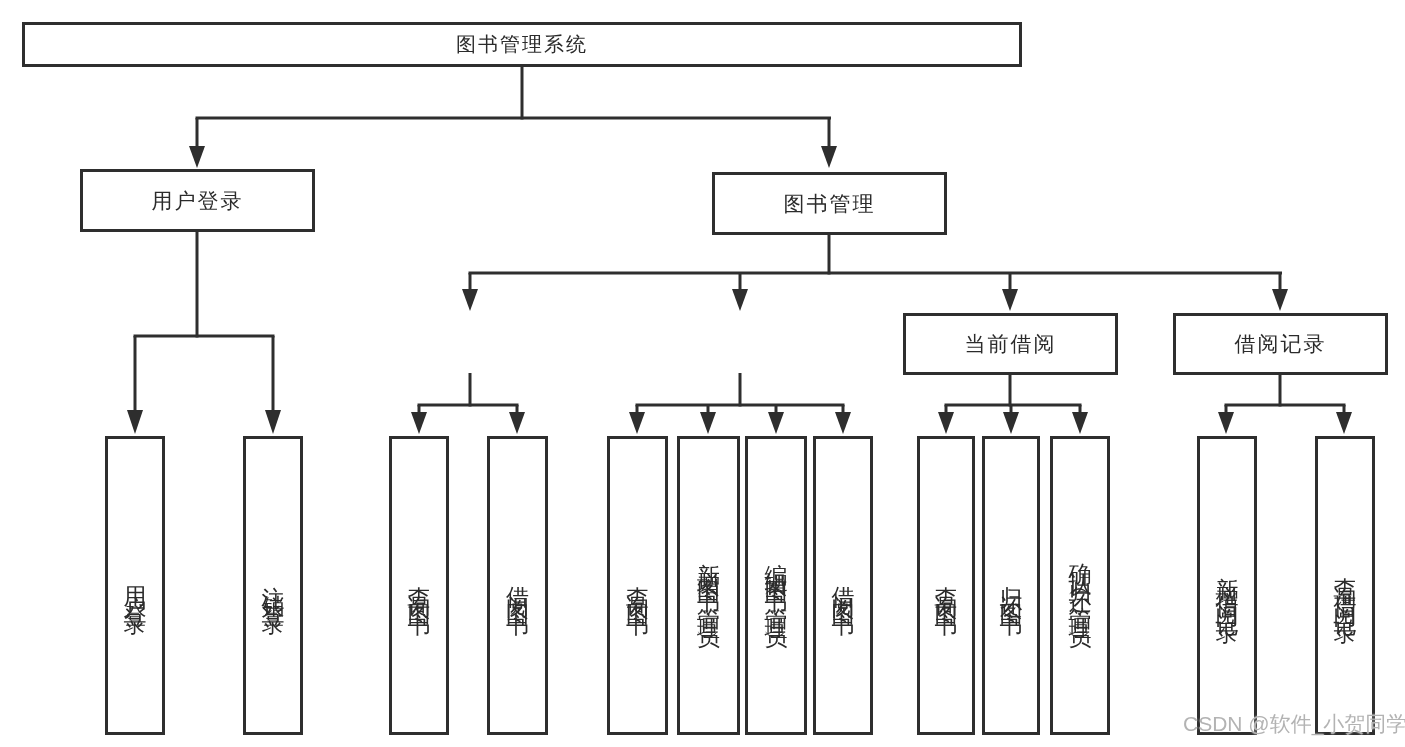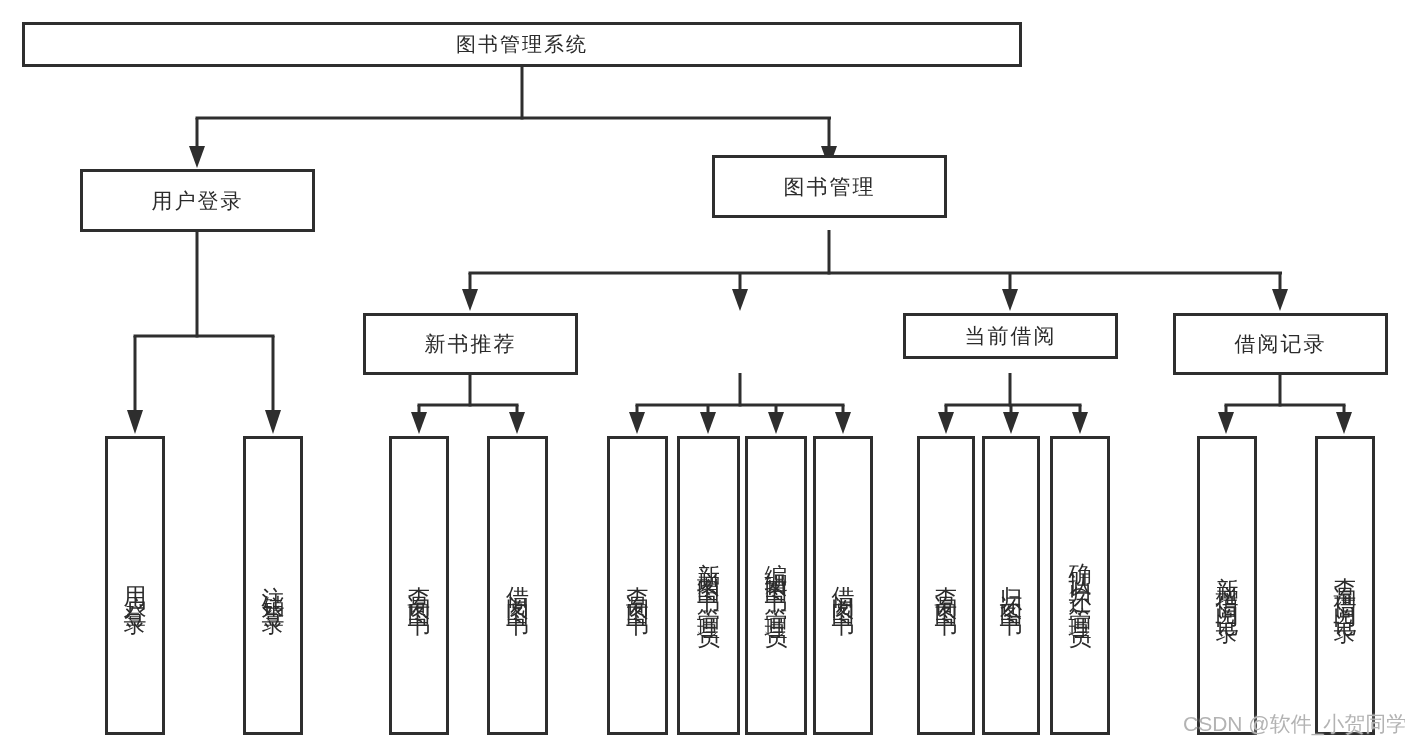--- a/index.html
+++ b/index.html
@@ -100,28 +100,25 @@
     </g>
   </svg>
 
   <div class="box hbox root" style="left:22px;top:22px;width:1000px;height:45px;">
     <span>图书管理系统</span>
   </div>
 
   <div class="box hbox" style="left:80px;top:169px;width:235px;height:63px;">
     <span>用户登录</span>
   </div>
-  <div class="box hbox" style="left:712px;top:155px;width:235px;height:63px;">
+  <div class="box hbox" style="left:712px;top:172px;width:235px;height:63px;">
     <span>图书管理</span>
   </div>
 
-  <div class="box hbox" style="left:363px;top:313px;width:215px;height:62px;">
-    <span>新书推荐</span>
-  </div>
-  <div class="box hbox" style="left:903px;top:313px;width:215px;height:46px;text-align:center;">
+  <div class="box hbox" style="left:903px;top:313px;width:215px;height:62px;text-align:center;">
     <span>当前借阅</span>
   </div>
   <div class="box hbox" style="left:1173px;top:313px;width:215px;height:62px;">
     <span>借阅记录</span>
   </div>
 
   <div class="box vbox" style="left:105px;top:436px;width:60px;height:299px;">
     <span>用户登录</span>
   </div>
   <div class="box vbox" style="left:243px;top:436px;width:60px;height:299px;">

